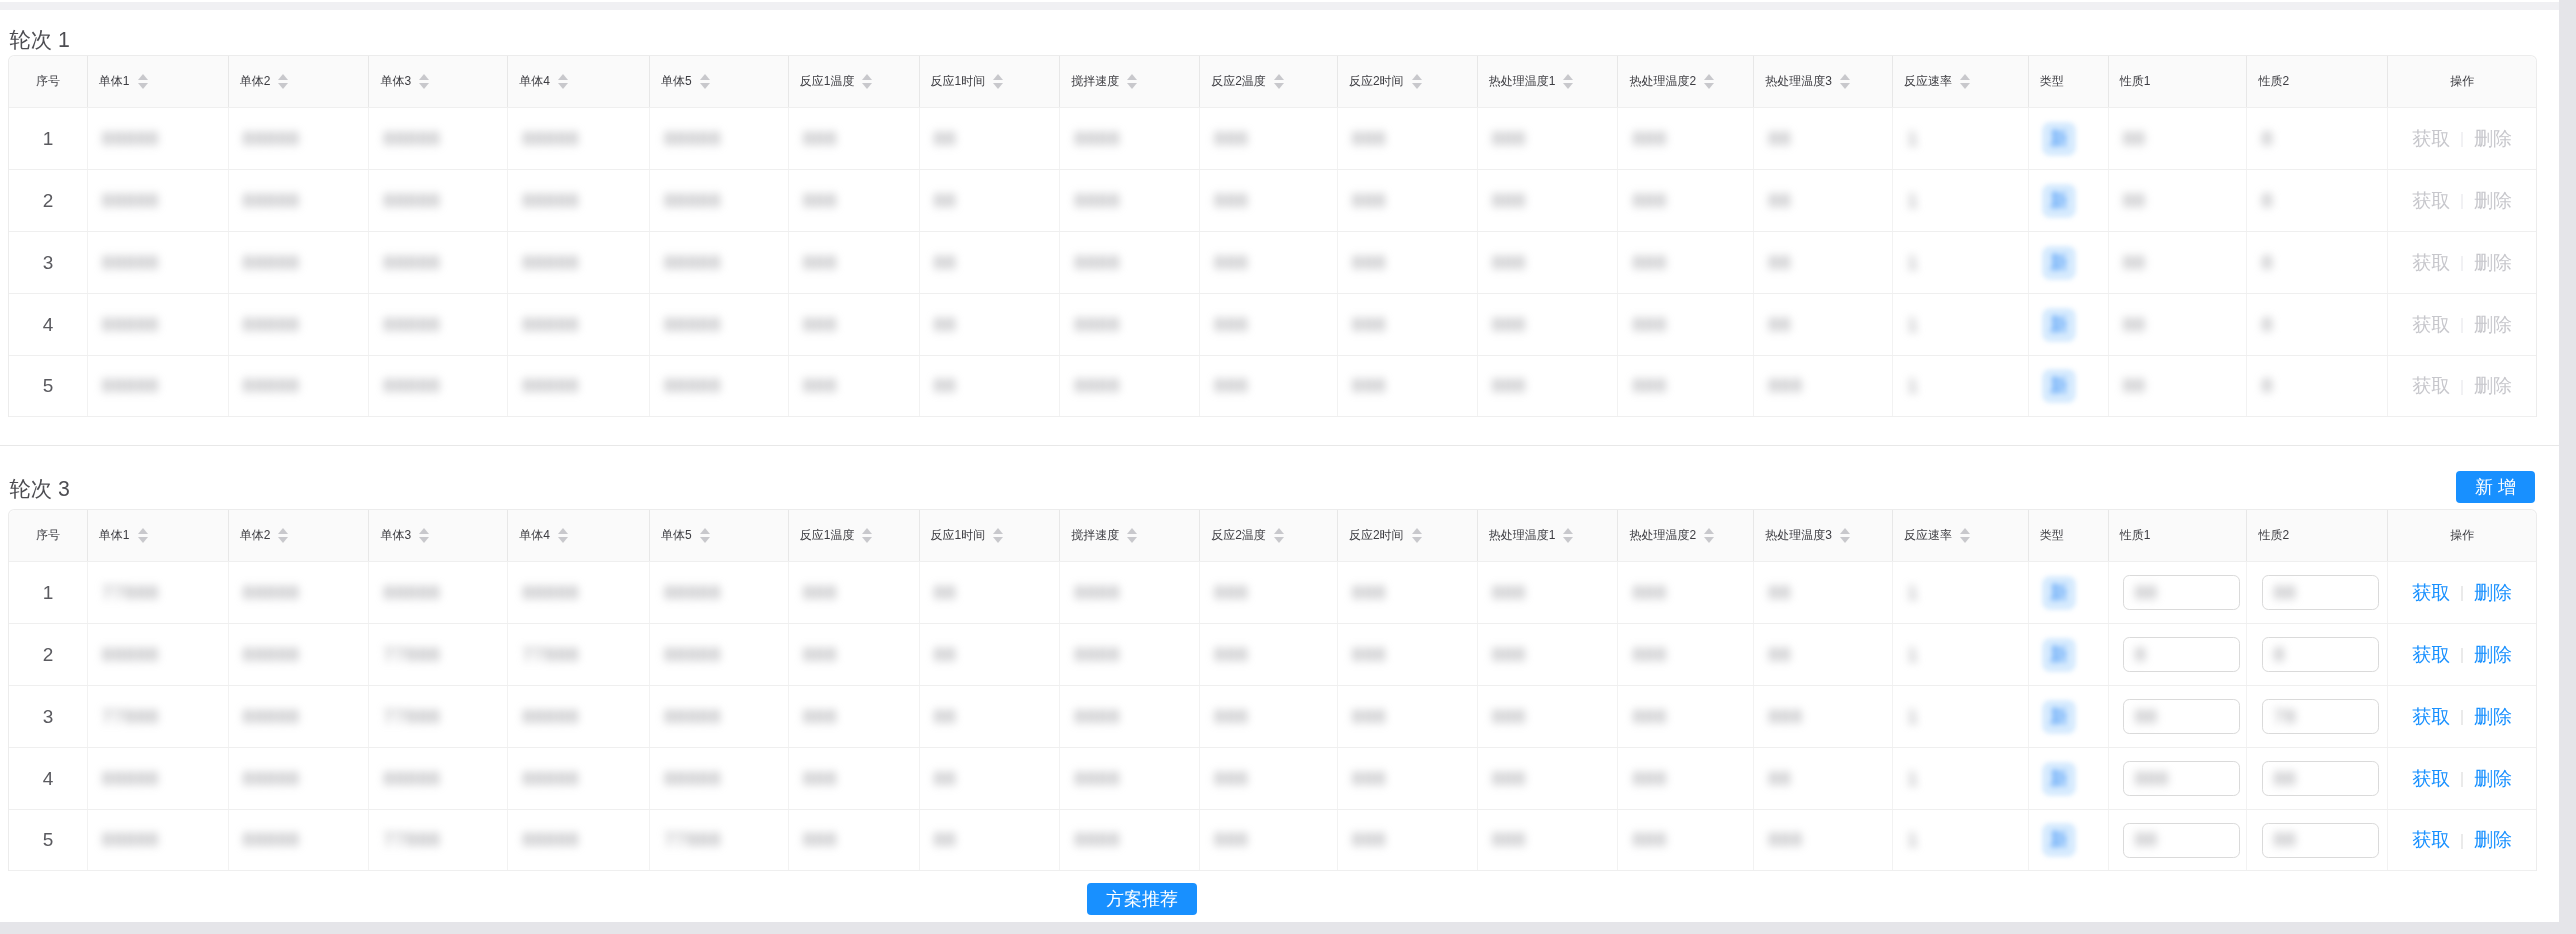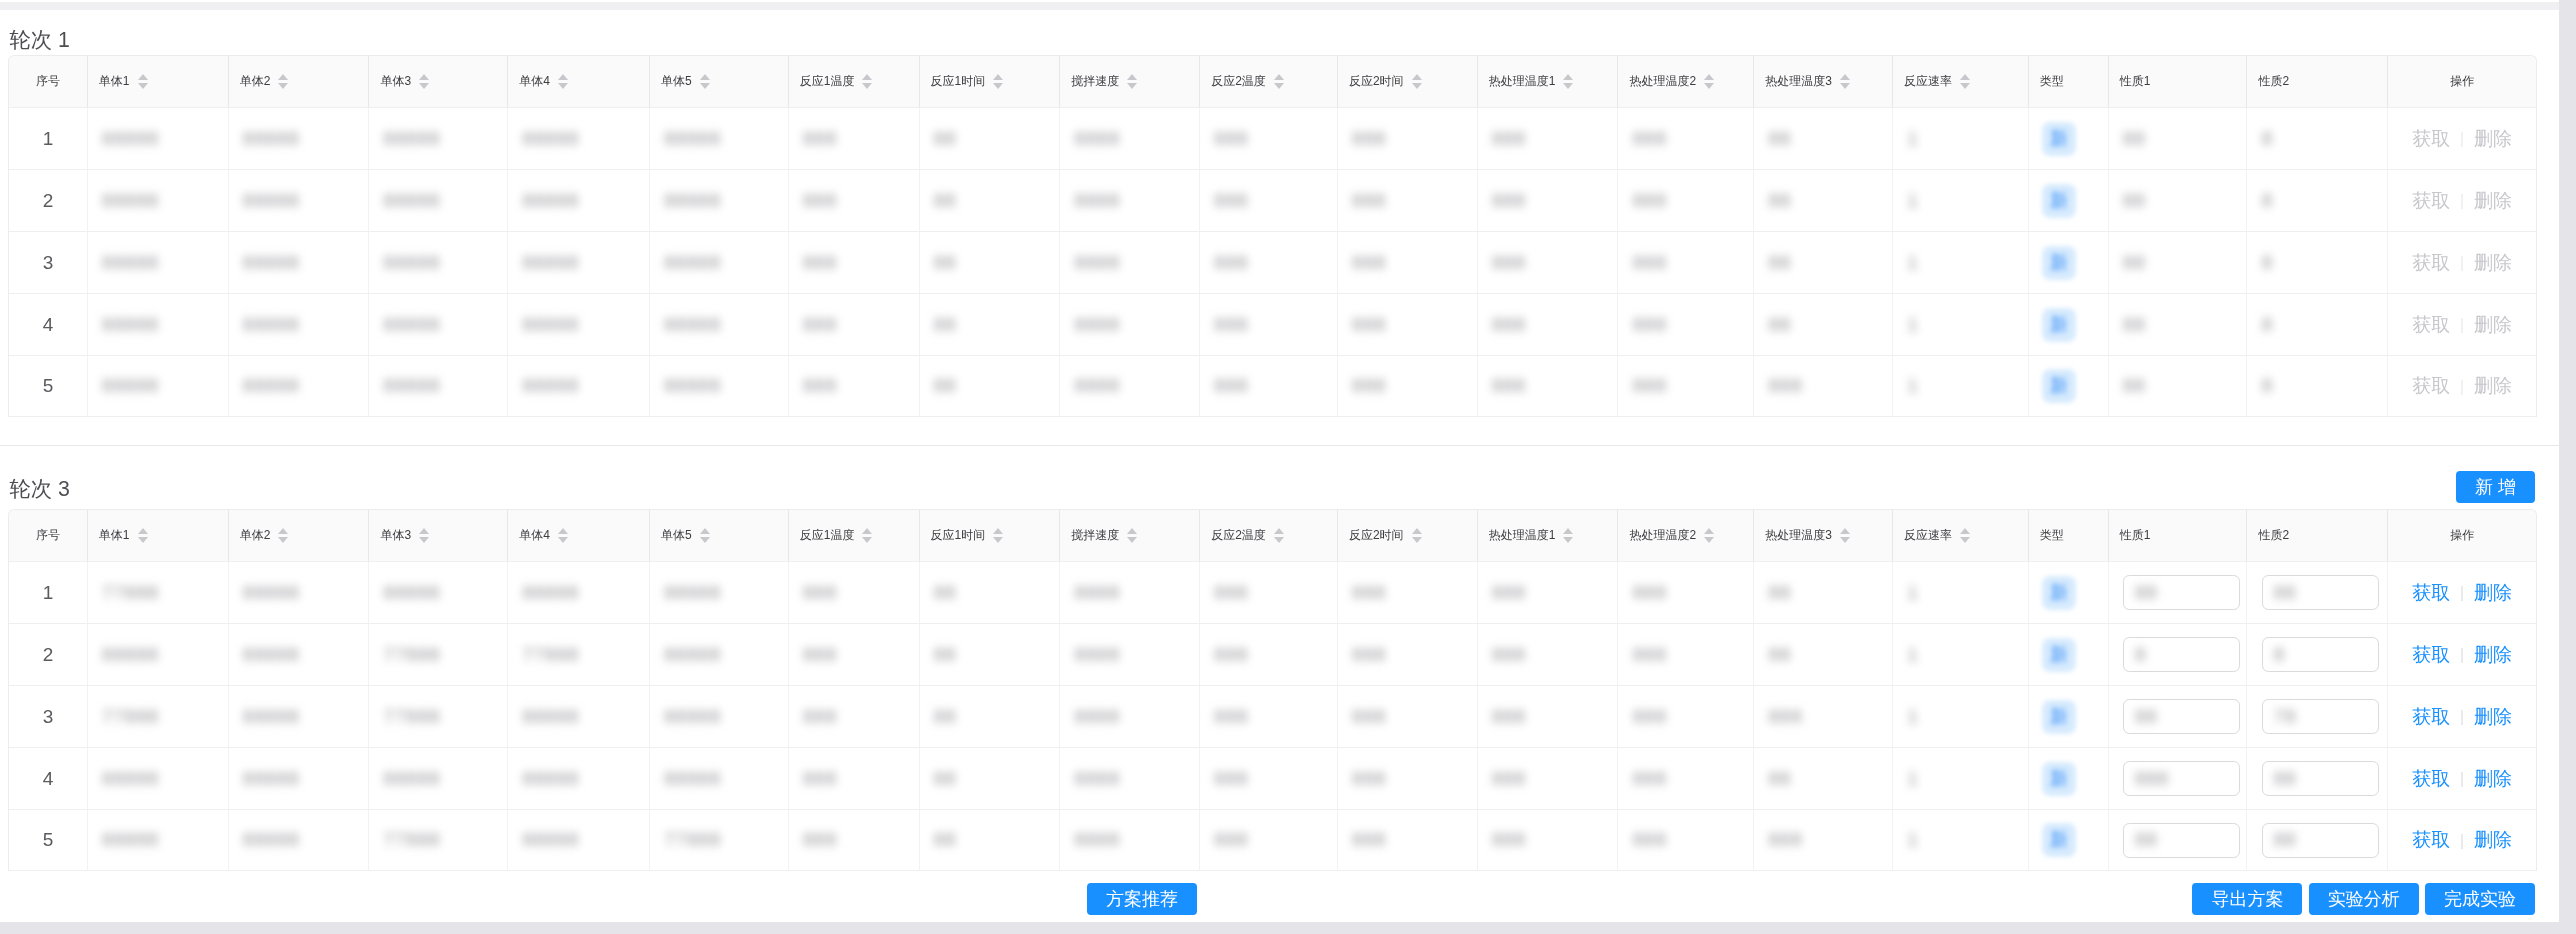--- a/index.html
+++ b/index.html
@@ -906,20 +906,15 @@
           </div>
           <div class="td center" style="width: 148px;">
             <a class="action-link">获取</a>
             <span class="action-sep">|</span>
             <a class="action-link">删除</a>
           </div>
         </div>
       </div>
 
     <button class="btn recommend-btn">方案推荐</button>
-    <div class="footer-right">
-      <button class="btn">导出方案</button>
-      <button class="btn">实验分析</button>
-      <button class="btn">完成实验</button>
-    </div>
   </div>
 </div>
 
 
 </body></html>

